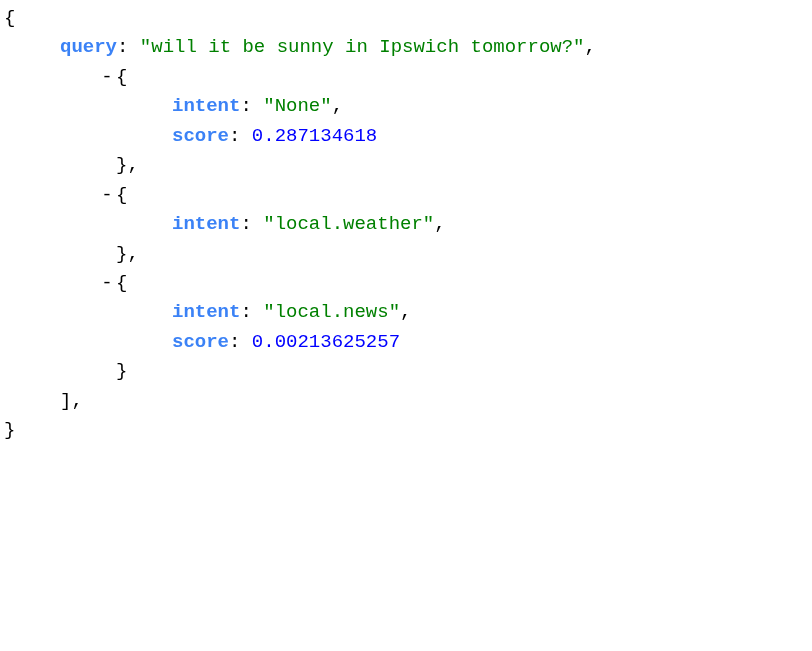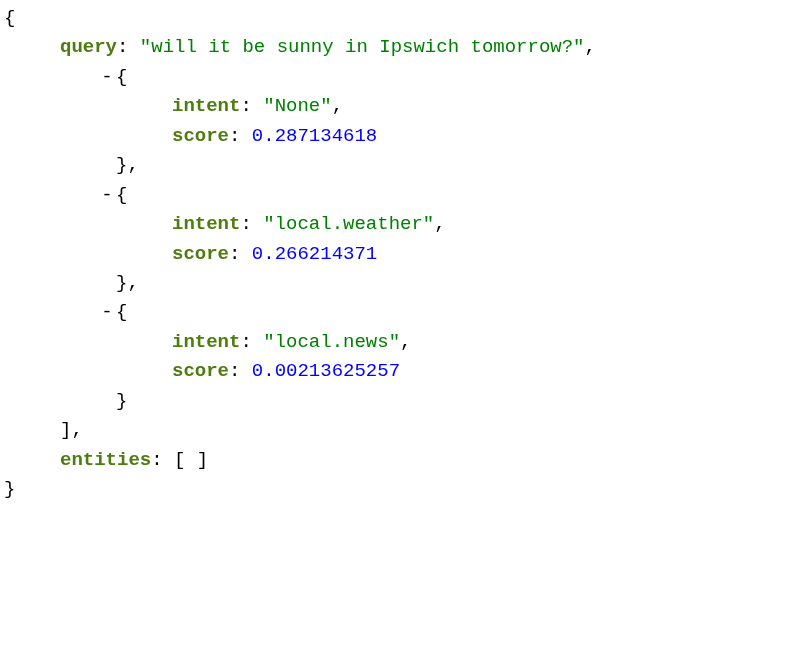--- a/index.html
+++ b/index.html
@@ -18,21 +18,21 @@
       height: 651px;
     }
     .json-root {
       white-space: nowrap;
     }
     .indent-1 { padding-left: 56px; }
     .indent-2 { padding-left: 112px; }
     .indent-3 { padding-left: 168px; }
     .key {
       font-weight: bold;
-      color: #4d7c0f;
+      color: #3b82f6;
     }
     .string {
       color: #008000;
     }
     .number {
       color: #0000ff;
     }
     .punct {
       color: #000000;
     }
@@ -72,23 +72,20 @@
   <div class="indent-2">
     <span class="punct">}</span><span class="punct">,</span>
   </div>
 
   <div class="indent-2">
     <span class="toggle">-</span><span class="punct">{</span>
   </div>
   <div class="indent-3">
     <span class="key">intent</span><span class="punct">: </span><span class="string">"local.weather"</span><span class="punct">,</span>
   </div>
-  <div class="indent-3">
-    <span class="key">score</span><span class="punct">: </span><span class="number">0.266214371</span>
-  </div>
   <div class="indent-2">
     <span class="punct">}</span><span class="punct">,</span>
   </div>
 
   <div class="indent-2">
     <span class="toggle">-</span><span class="punct">{</span>
   </div>
   <div class="indent-3">
     <span class="key">intent</span><span class="punct">: </span><span class="string">"local.news"</span><span class="punct">,</span>
   </div>
@@ -96,21 +93,18 @@
     <span class="key">score</span><span class="punct">: </span><span class="number">0.00213625257</span>
   </div>
   <div class="indent-2">
     <span class="punct">}</span>
   </div>
 
   <div class="indent-1">
     <span class="punct">]</span><span class="punct">,</span>
   </div>
 
-  <div class="indent-1">
-    <span class="key">entities</span><span class="punct">: </span><span class="punct">[ ]</span>
-  </div>
 
   <div>
     <span class="punct">}</span>
   </div>
 
 </div>
 
 </body></html>

